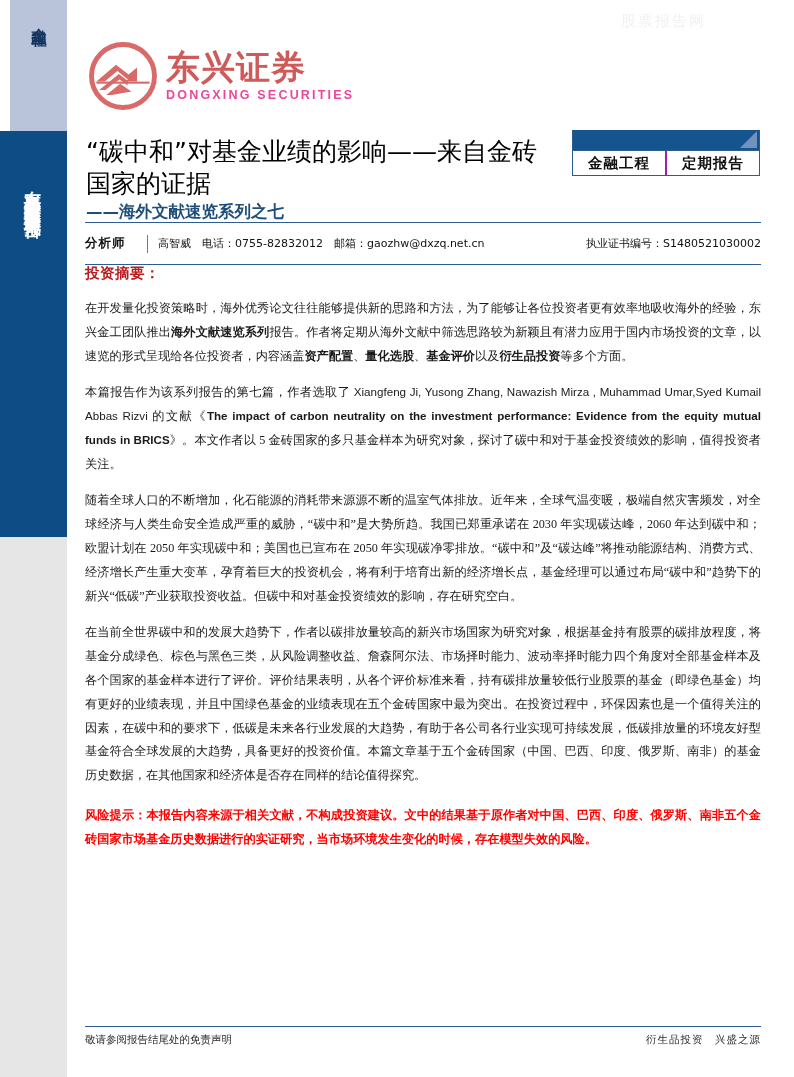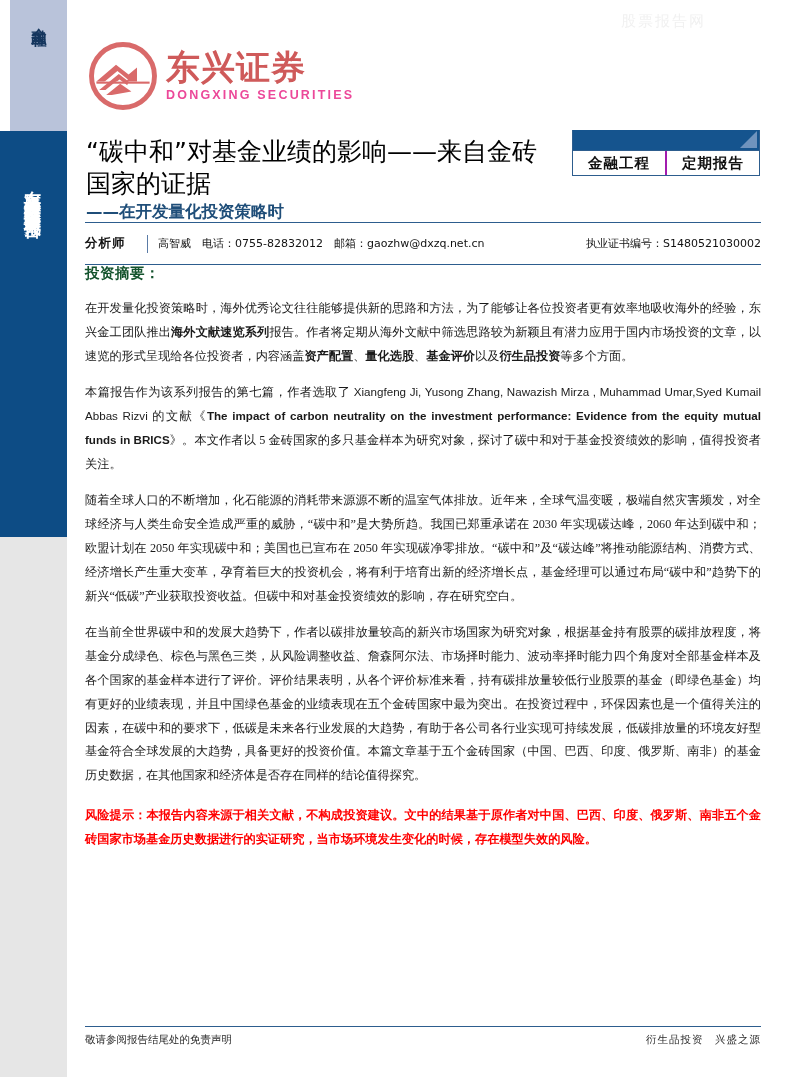--- a/index.html
+++ b/index.html
@@ -260,21 +260,21 @@
   #content {
     position: absolute;
     left: 85px;
     top: 264px;
     width: 676px;
   }
   #summary-heading {
     font-family: Liberation Mono, monospace;
     font-size: 14.5px;
     font-weight: bold;
-    color: #14532d;
+    color: #b91c1c;
     margin-bottom: 14px;
     letter-spacing: 0.5px;
   }
   .para {
     font-family: "Liberation Serif", "DejaVu Serif", serif;
     font-size: 12.2px;
     line-height: 1.95;
     color: #1a1a1a;
     text-align: justify;
     text-justify: inter-ideograph;
@@ -347,21 +347,21 @@
     <rect x="12" y="58" width="76" height="3" fill="#d96a6a"></rect>
   </svg>
   <div id="logo-words">
     <div id="logo-cn">东兴证券</div>
     <div id="logo-en">DONGXING SECURITIES</div>
   </div>
 </div>
 
 <div id="title-area">
   <div id="doc-title">“碳中和”对基金业绩的影响——来自金砖国家的证据</div>
-  <div id="doc-subtitle">——在开发量化投资策略时</div>
+  <div id="doc-subtitle">——海外文献速览系列之七</div>
 </div>
 
 <div id="date-box">
   <div class="db-row2">
     <span class="db-tri-light"></span>
   </div>
   <div class="db-row3">
     <div class="db-cell">金融工程</div>
     <div class="db-cell">定期报告</div>
   </div>

